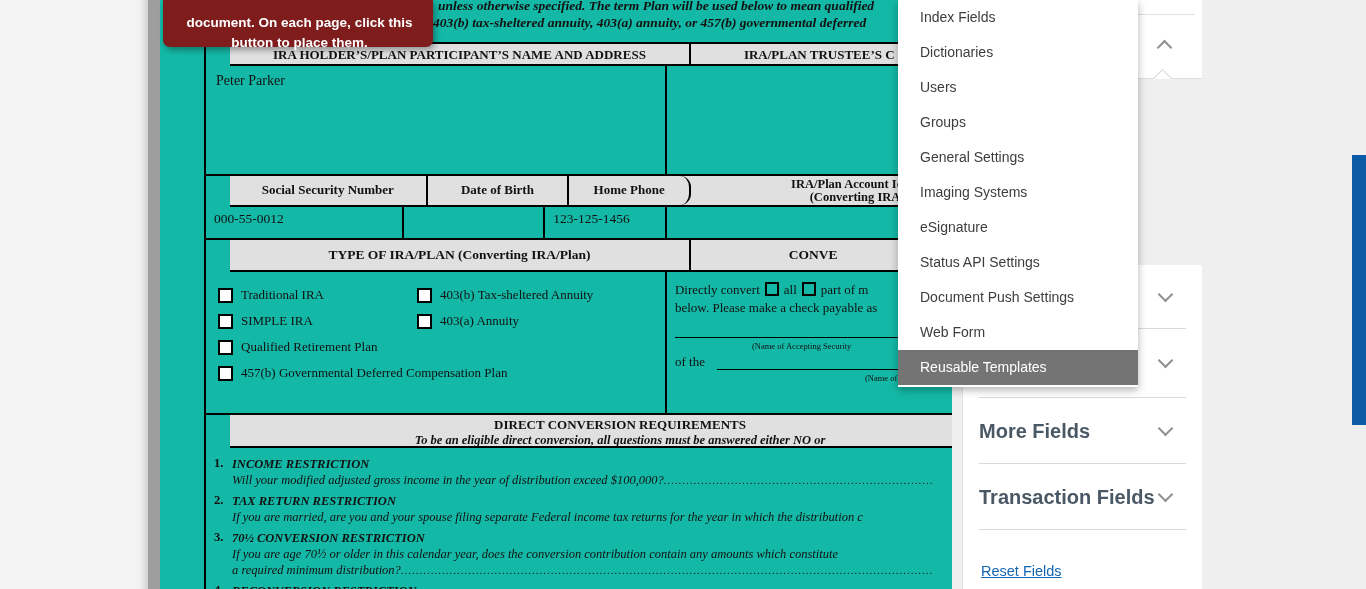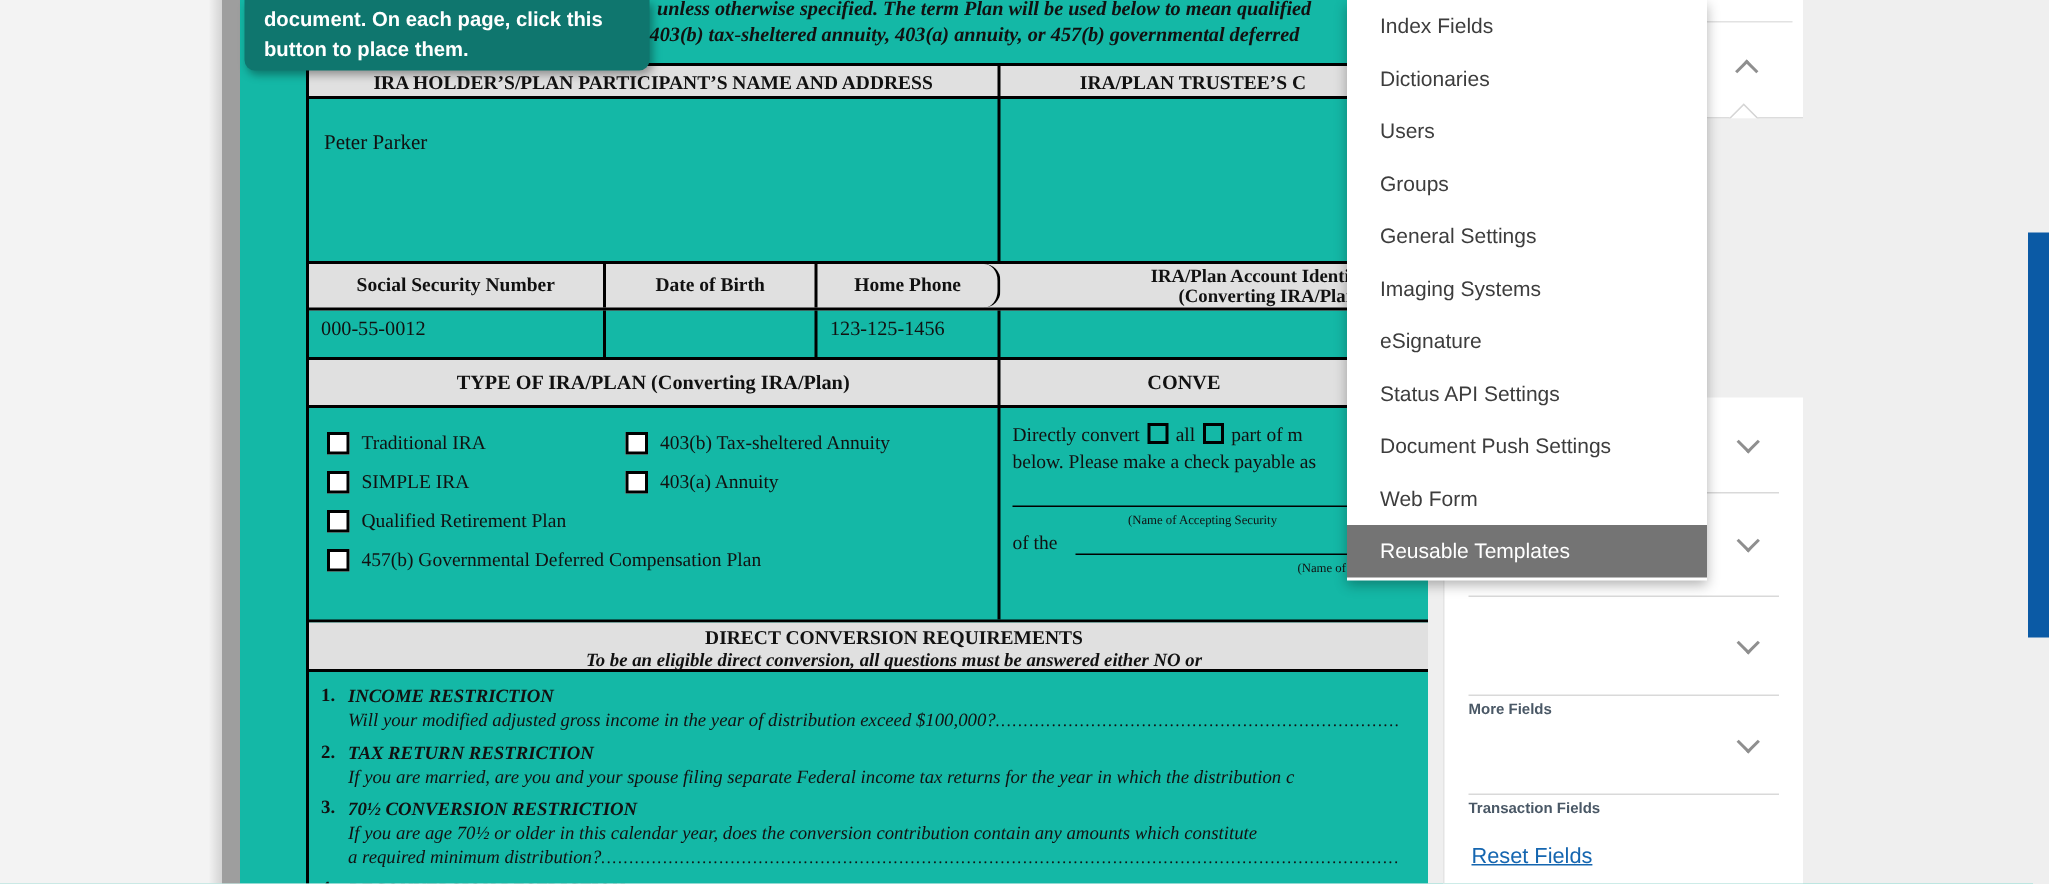--- a/index.html
+++ b/index.html
@@ -15,30 +15,30 @@
 
   
   .doc-pane { position: absolute; left: 160px; top: 0; width: 792px; height: 589px; background: #14b8a6; overflow: hidden;
       font-family: "Liberation Serif", serif; color: #111; }
   .intro { position: absolute; left: 273px; top: -3px; width: 620px; font-style: italic; font-weight: 600;
       font-size: 13.5px; line-height: 17px; }
   .intro .l1 { padding-left: 5px; }
 
   .form { position: absolute; left: 44px; top: 42px; width: 900px; border-left: 2px solid #000; }
   .row { display: flex; width: 100%; }
-  .hdr-bg { background: #e0e0e0; }
+  .hdr-bg { background: #e0e0e0; margin-left: 24px; }
   .cell { position: relative; }
   .bR { border-right: 2px solid #000; }
 
   .r1 { height: 24px; border-top: 2px solid #000; border-bottom: 2px solid #000; }
   .r1 .c-left { width: 462px; text-align: center; font-weight: bold; font-size: 13px; line-height: 21px; }
   .r1 .c-right { width: 438px; font-weight: bold; font-size: 13px; line-height: 21px; padding-left: 53px; }
 
   .r2 { height: 110px; border-bottom: 2px solid #000; }
-  .r2 .c-left { width: 462px; padding: 22px 10px; font-size: 14px; }
+  .r2 .c-left { width: 462px; padding: 7px 10px; font-size: 14px; }
   .r2 .c-right { width: 438px; }
 
   .r3 { height: 31px; border-bottom: 2px solid #000; }
   .r3 .cell { font-weight: bold; font-size: 13px; text-align: center; line-height: 28px; }
   .r3 .c1 { width: 198px; } .r3 .c2 { width: 142px; } .r3 .c3 { width: 122px; border-radius: 11px; }
   .r3 .c4 { width: 438px; line-height: 13px; padding-top: 2px; text-align: left; }
   .r3 .c4 .acct { width: 220px; margin-left: 70px; text-align: center; font-size: 12.5px; }
 
   .r4 { height: 33px; border-bottom: 2px solid #000; font-size: 13.5px; }
   .r4 .cell { padding: 4px 8px; }
@@ -71,42 +71,42 @@
   .r8 { display: block; height: 165px; padding-top: 8px; }
   .q-item { display: flex; margin-bottom: 5px; }
   .q-num { width: 26px; padding-left: 8px; font-weight: bold; font-size: 12.5px; }
   .q-body { width: 700px; font-style: italic; }
   .q-title { font-weight: bold; font-size: 12.5px; line-height: 16px; }
   .q-line { font-size: 12.5px; line-height: 16px; display: flex; }
   .leader { flex: 1; overflow: hidden; white-space: nowrap; }
   .leader::after { content: "..................................................................................................................................................................................."; letter-spacing: 1px; font-size: 11px; }
 
   
-  .tooltip { position: absolute; left: 163px; top: 0; width: 270px; height: 47px; background: #0f766e;
+  .tooltip { position: absolute; left: 163px; top: 0; width: 270px; height: 47px; background: #7f1d1d;
       border-radius: 0 0 7px 7px; box-shadow: 2px 3px 6px rgba(0,0,0,0.35); color: #fff; font-weight: bold;
-      font-size: 13.5px; line-height: 20px; padding: 3px 10px 0 13px; z-index: 30; }
+      font-size: 13.5px; line-height: 20px; padding: 13px 10px 0 13px; z-index: 30; text-align: center; }
 
   
   .menu { position: absolute; left: 898px; top: 0; width: 240px; height: 387px; background: #fff;
       box-shadow: 0 3px 8px rgba(0,0,0,0.3); z-index: 40; }
   .menu-item { height: 35px; line-height: 35px; padding-left: 22px; font-size: 14px; color: #3d3d3d; cursor: pointer; }
   .menu-item.selected { background: #747474; color: #ffffff; }
 
   
   .side-top { position: absolute; left: 962px; top: 0; width: 240px; height: 79px; background: #fff;
       border-bottom: 1px solid #dcdcdc; z-index: 10; }
   .side-top .divider { position: absolute; left: 0; right: 7px; top: 14px; border-top: 1px solid #e2e2e2; }
   .notch-wrap { position: absolute; left: 0; right: 0; bottom: -1px; height: 11px; overflow: hidden; }
   .notch { position: absolute; left: 193px; top: 4px; width: 15px; height: 15px; background: #fff;
       border: 1px solid #d5d5d5; transform: rotate(45deg); }
 
   .side-main { position: absolute; left: 962px; top: 265px; width: 240px; height: 324px; background: #fff;
       border-left: 1px solid #e4e4e4; z-index: 10; }
   .side-main .hdivider { position: absolute; left: 16px; right: 16px; border-top: 1px solid #d9d9d9; }
-  .sec-label { position: absolute; left: 16px; font-weight: bold; font-size: 10px; color: #4a5866; margin-top: 48px; }
+  .sec-label { position: absolute; left: 16px; font-weight: bold; font-size: 20px; color: #4a5866; }
   .link { position: absolute; left: 18px; font-size: 14.5px; color: #1566b0; text-decoration: underline; cursor: pointer; text-align: center; }
 
   .chev { position: absolute; width: 11px; height: 11px; border-right: 2px solid #8f8f8f; border-bottom: 2px solid #8f8f8f; }
   .chev.down { transform: rotate(45deg); }
   .chev.up { transform: rotate(-135deg); }
 
   .blue-bar { position: absolute; left: 1352px; top: 155px; width: 14px; height: 270px; background: #0b5aa5; }
 </style>
 </head>
 <body>

